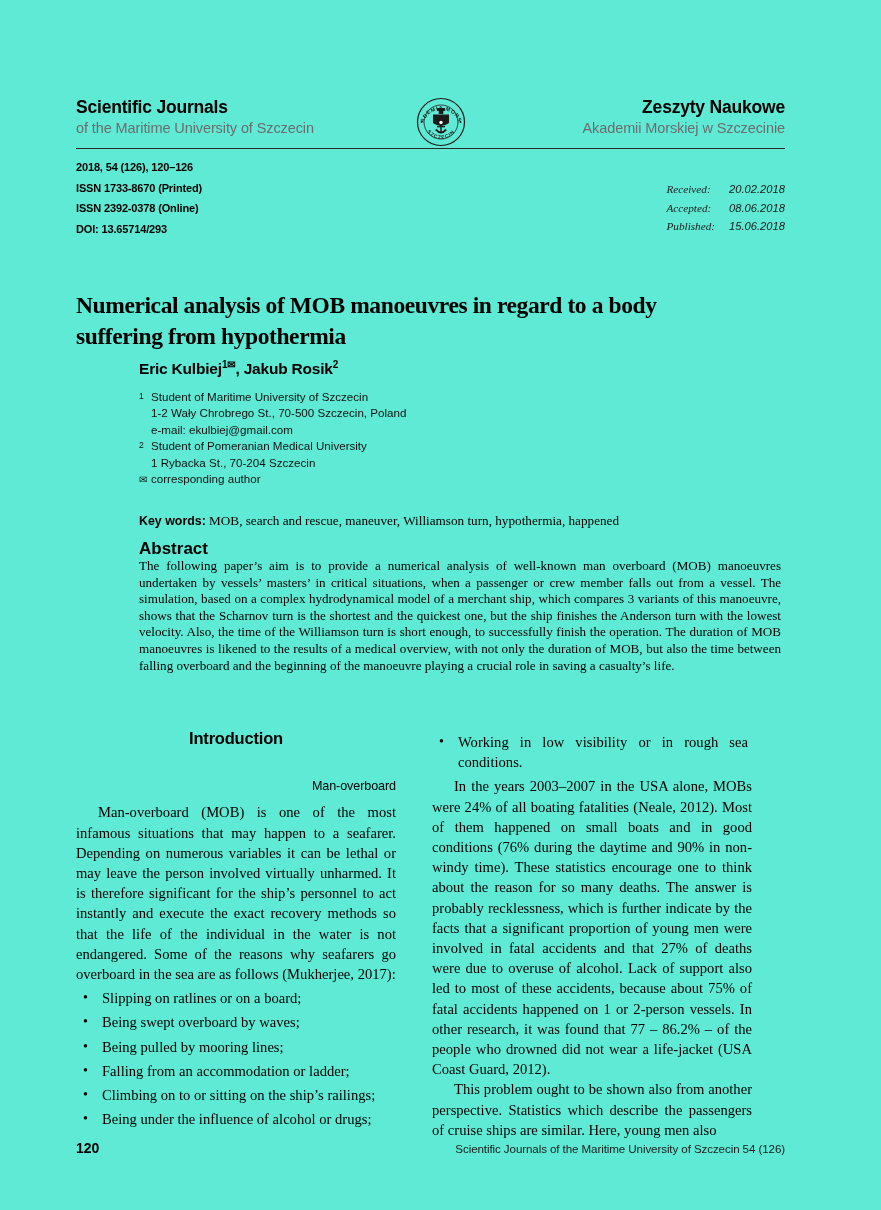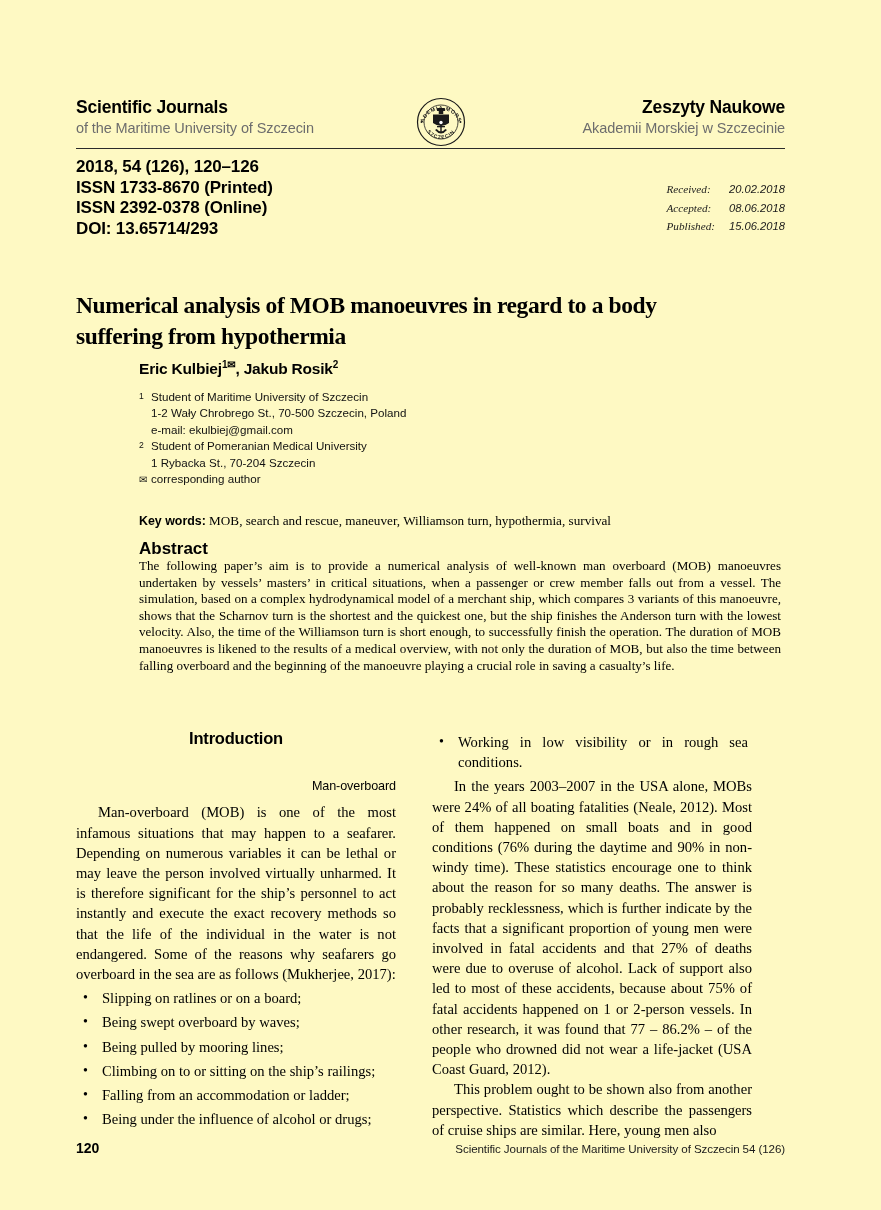--- a/index.html
+++ b/index.html
@@ -9,21 +9,21 @@
     background: #ffffff;
   }
   body {
     font-family: "Liberation Serif", serif;
     color: #000000;
   }
   .page {
     position: relative;
     width: 881px;
     height: 1210px;
-    background: #fef9c3;
+    background: #5eead4;
     overflow: hidden;
     box-sizing: border-box;
   }
 
   
   .masthead {
     position: absolute;
     left: 76px;
     top: 96px;
     width: 709px;
@@ -70,21 +70,21 @@
     height: 0;
     border-top: 1.6px solid #2b2b2b;
   }
 
   
   .issue-info {
     position: absolute;
     left: 76px;
     top: 157px;
     font-family: "Liberation Sans", sans-serif;
-    font-size: 17px;
+    font-size: 11px;
     font-weight: bold;
     line-height: 20.5px;
     letter-spacing: -0.15px;
     color: #000;
   }
   .dates {
     position: absolute;
     right: 96px;
     top: 180px;
     font-family: "Liberation Sans", sans-serif;
@@ -356,36 +356,36 @@
     </div>
     <div class="aff-line">
       <span class="marker"></span><span>1 Rybacka St., 70-204 Szczecin</span>
     </div>
     <div class="aff-line">
       <span class="marker env-marker">✉</span><span>corresponding author</span>
     </div>
   </div>
 
   <div class="kw">
-    <b>Key words:</b><span> MOB, search and rescue, maneuver, Williamson turn, hypothermia, survival</span>
+    <b>Key words:</b><span> MOB, search and rescue, maneuver, Williamson turn, hypothermia, happened</span>
   </div>
 
   <div class="abs-head">Abstract</div>
   <div class="abs-body">The following paper’s aim is to provide a numerical analysis of well-known man overboard (MOB) manoeuvres undertaken by vessels’ masters’ in critical situations, when a passenger or crew member falls out from a vessel. The simulation, based on a complex hydrodynamical model of a merchant ship, which compares 3 variants of this manoeuvre, shows that the Scharnov turn is the shortest and the quickest one, but the ship finishes the Anderson turn with the lowest velocity. Also, the time of the Williamson turn is short enough, to successfully finish the operation. The duration of MOB manoeuvres is likened to the results of a medical overview, with not only the duration of MOB, but also the time between falling overboard and the beginning of the manoeuvre playing a crucial role in saving a casualty’s life.</div>
 
   <div class="col col-left">
     <div class="sec-head">Introduction</div>
     <div class="sub-head">Man-overboard</div>
     <p class="para">Man-overboard (MOB) is one of the most infamous situations that may happen to a seafarer. Depending on numerous variables it can be lethal or may leave the person involved virtually unharmed. It is therefore significant for the ship’s personnel to act instantly and execute the exact recovery methods so that the life of the individual in the water is not endangered. Some of the reasons why seafarers go overboard in the sea are as follows (Mukherjee, 2017):</p>
     <ul class="bullets">
       <li>Slipping on ratlines or on a board;</li>
       <li>Being swept overboard by waves;</li>
       <li>Being pulled by mooring lines;</li>
+      <li>Falling from an accommodation or ladder;</li>
       <li>Climbing on to or sitting on the ship’s railings;</li>
-      <li>Falling from an accommodation or ladder;</li>
       <li>Being under the influence of alcohol or drugs;</li>
     </ul>
   </div>
 
   <div class="col col-right">
     <ul class="bullets">
       <li class="justified-wrap">Working in low visibility or in rough sea conditions.</li>
     </ul>
     <p class="para">In the years 2003–2007 in the USA alone, MOBs were 24% of all boating fatalities (Neale, 2012). Most of them happened on small boats and in good conditions (76% during the daytime and 90% in non-windy time). These statistics encourage one to think about the reason for so many deaths. The answer is probably recklessness, which is further indicate by the facts that a significant proportion of young men were involved in fatal accidents and that 27% of deaths were due to overuse of alcohol. Lack of support also led to most of these accidents, because about 75% of fatal accidents happened on 1 or 2-person vessels. In other research, it was found that 77 – 86.2% – of the people who drowned did not wear a life-jacket (USA Coast Guard, 2012).</p>
     <p class="para">This problem ought to be shown also from another perspective. Statistics which describe the passengers of cruise ships are similar. Here, young men also</p>

